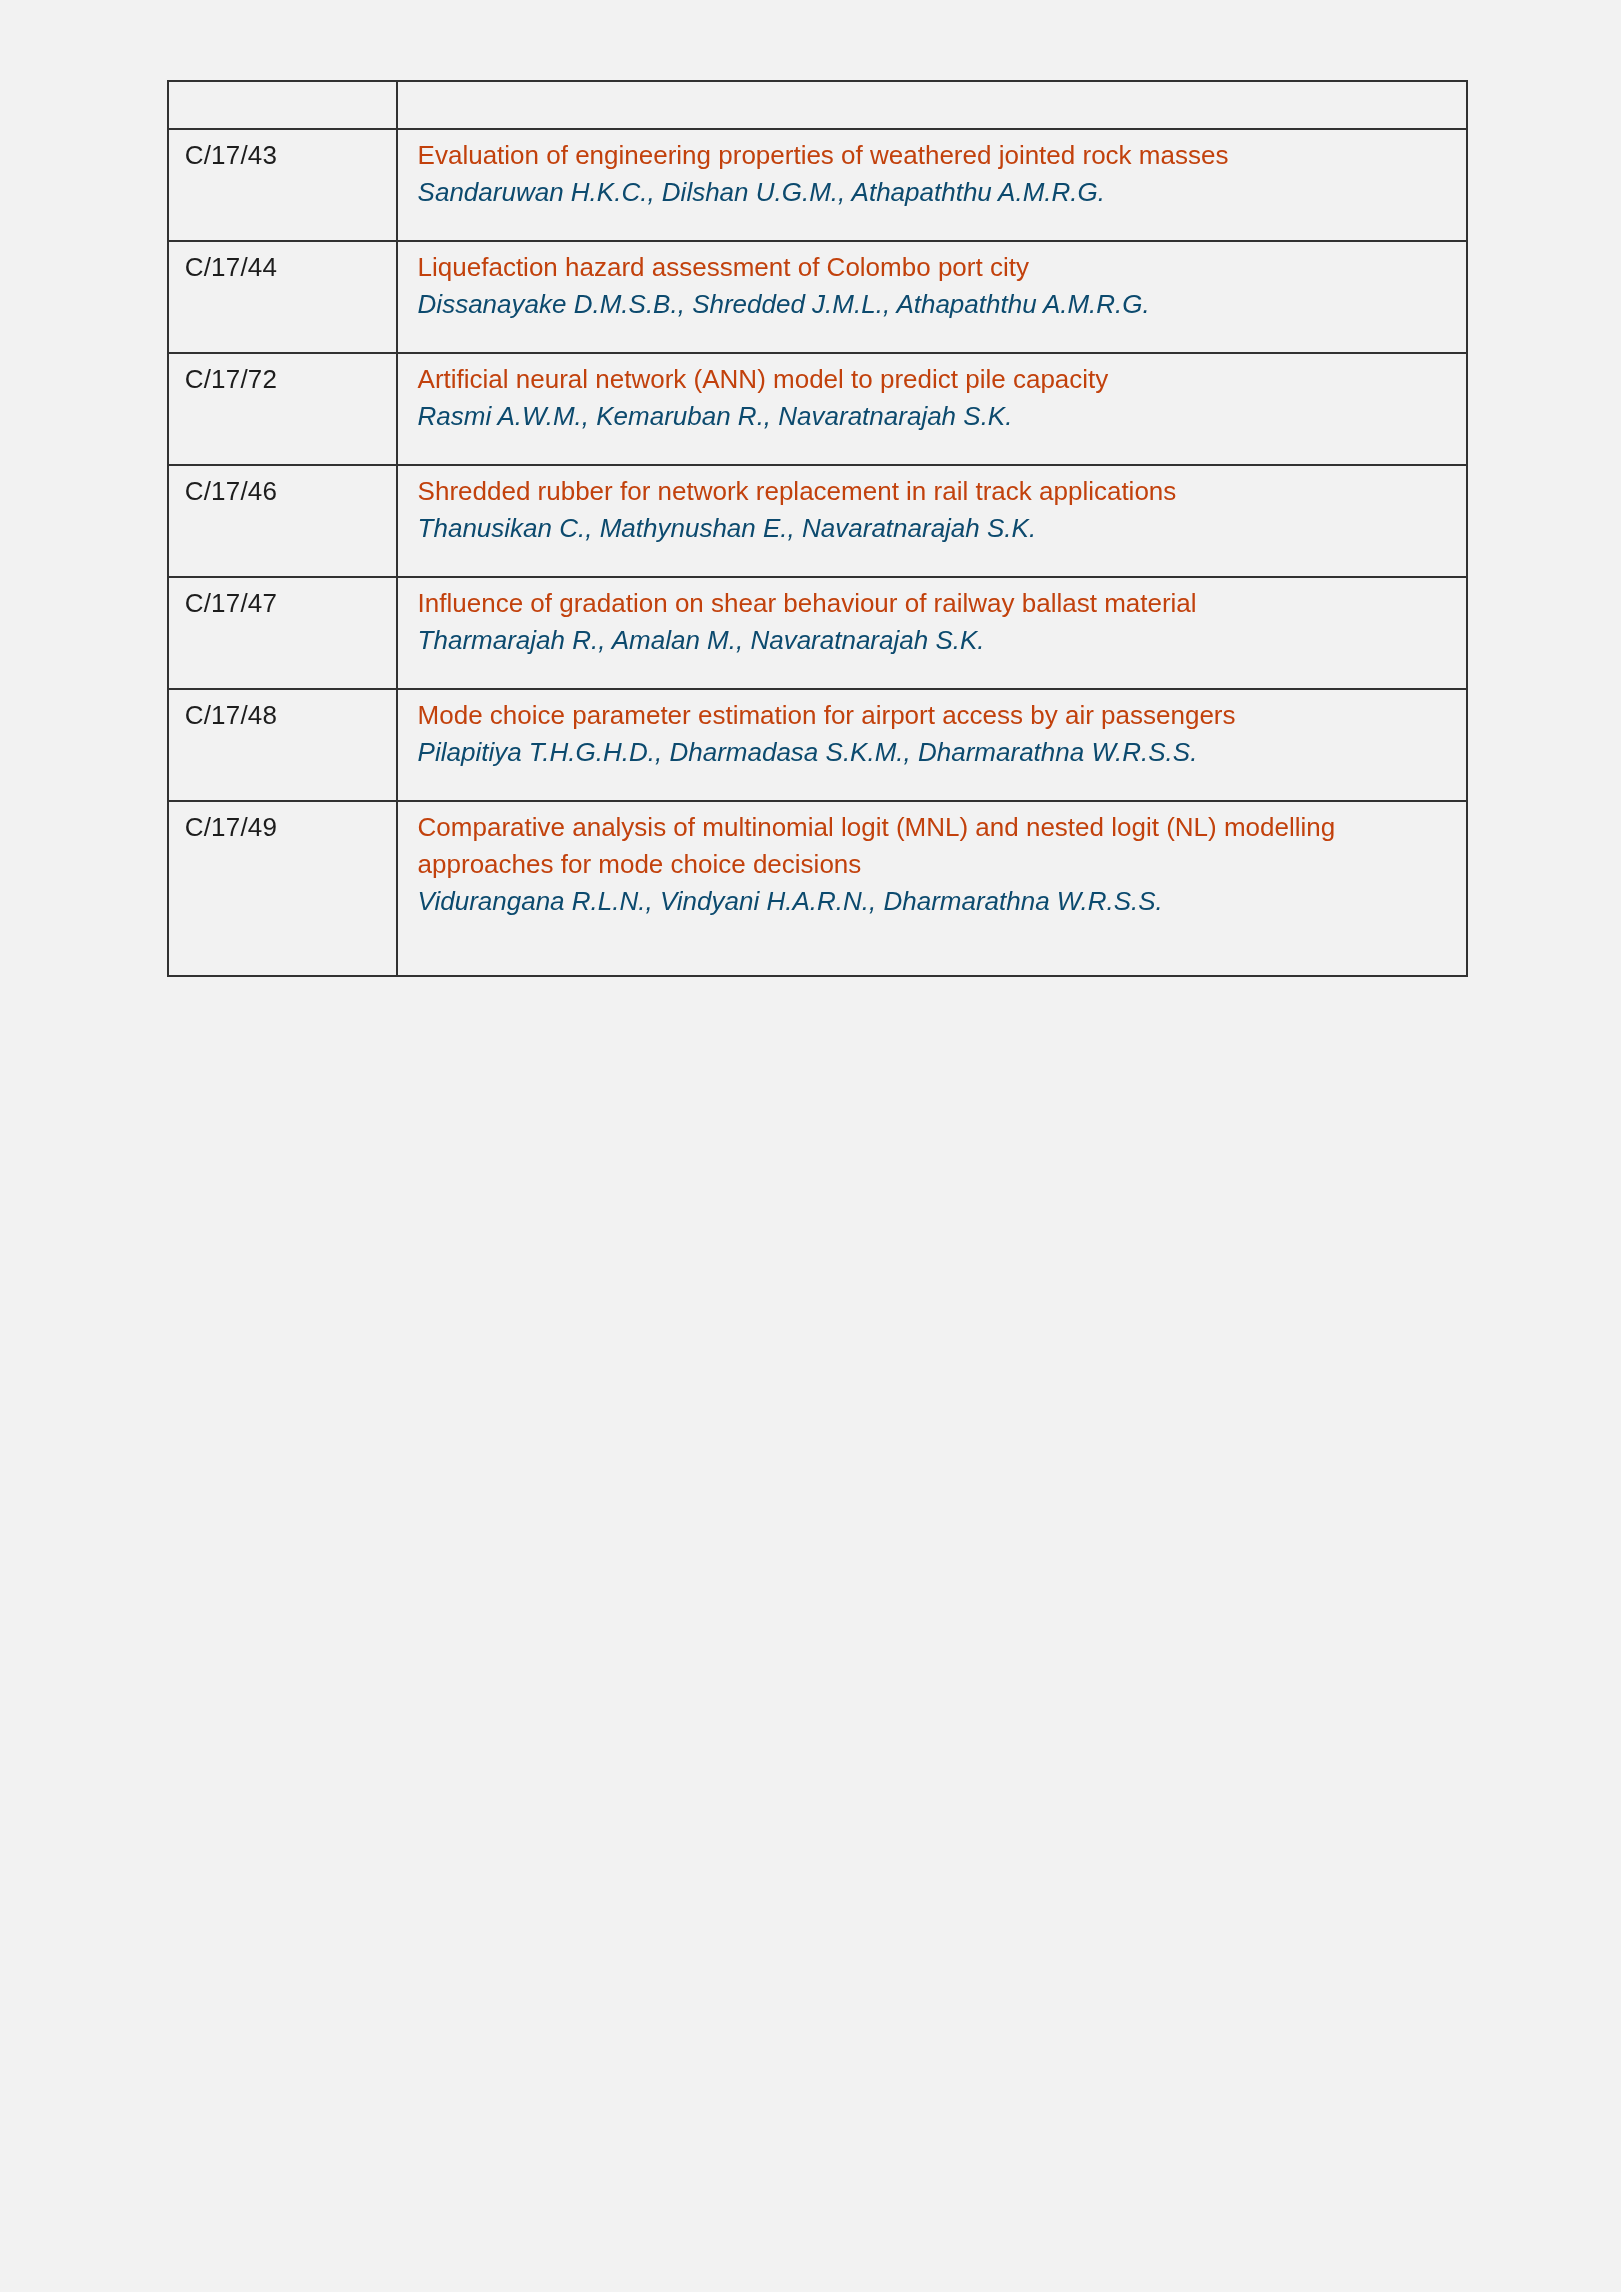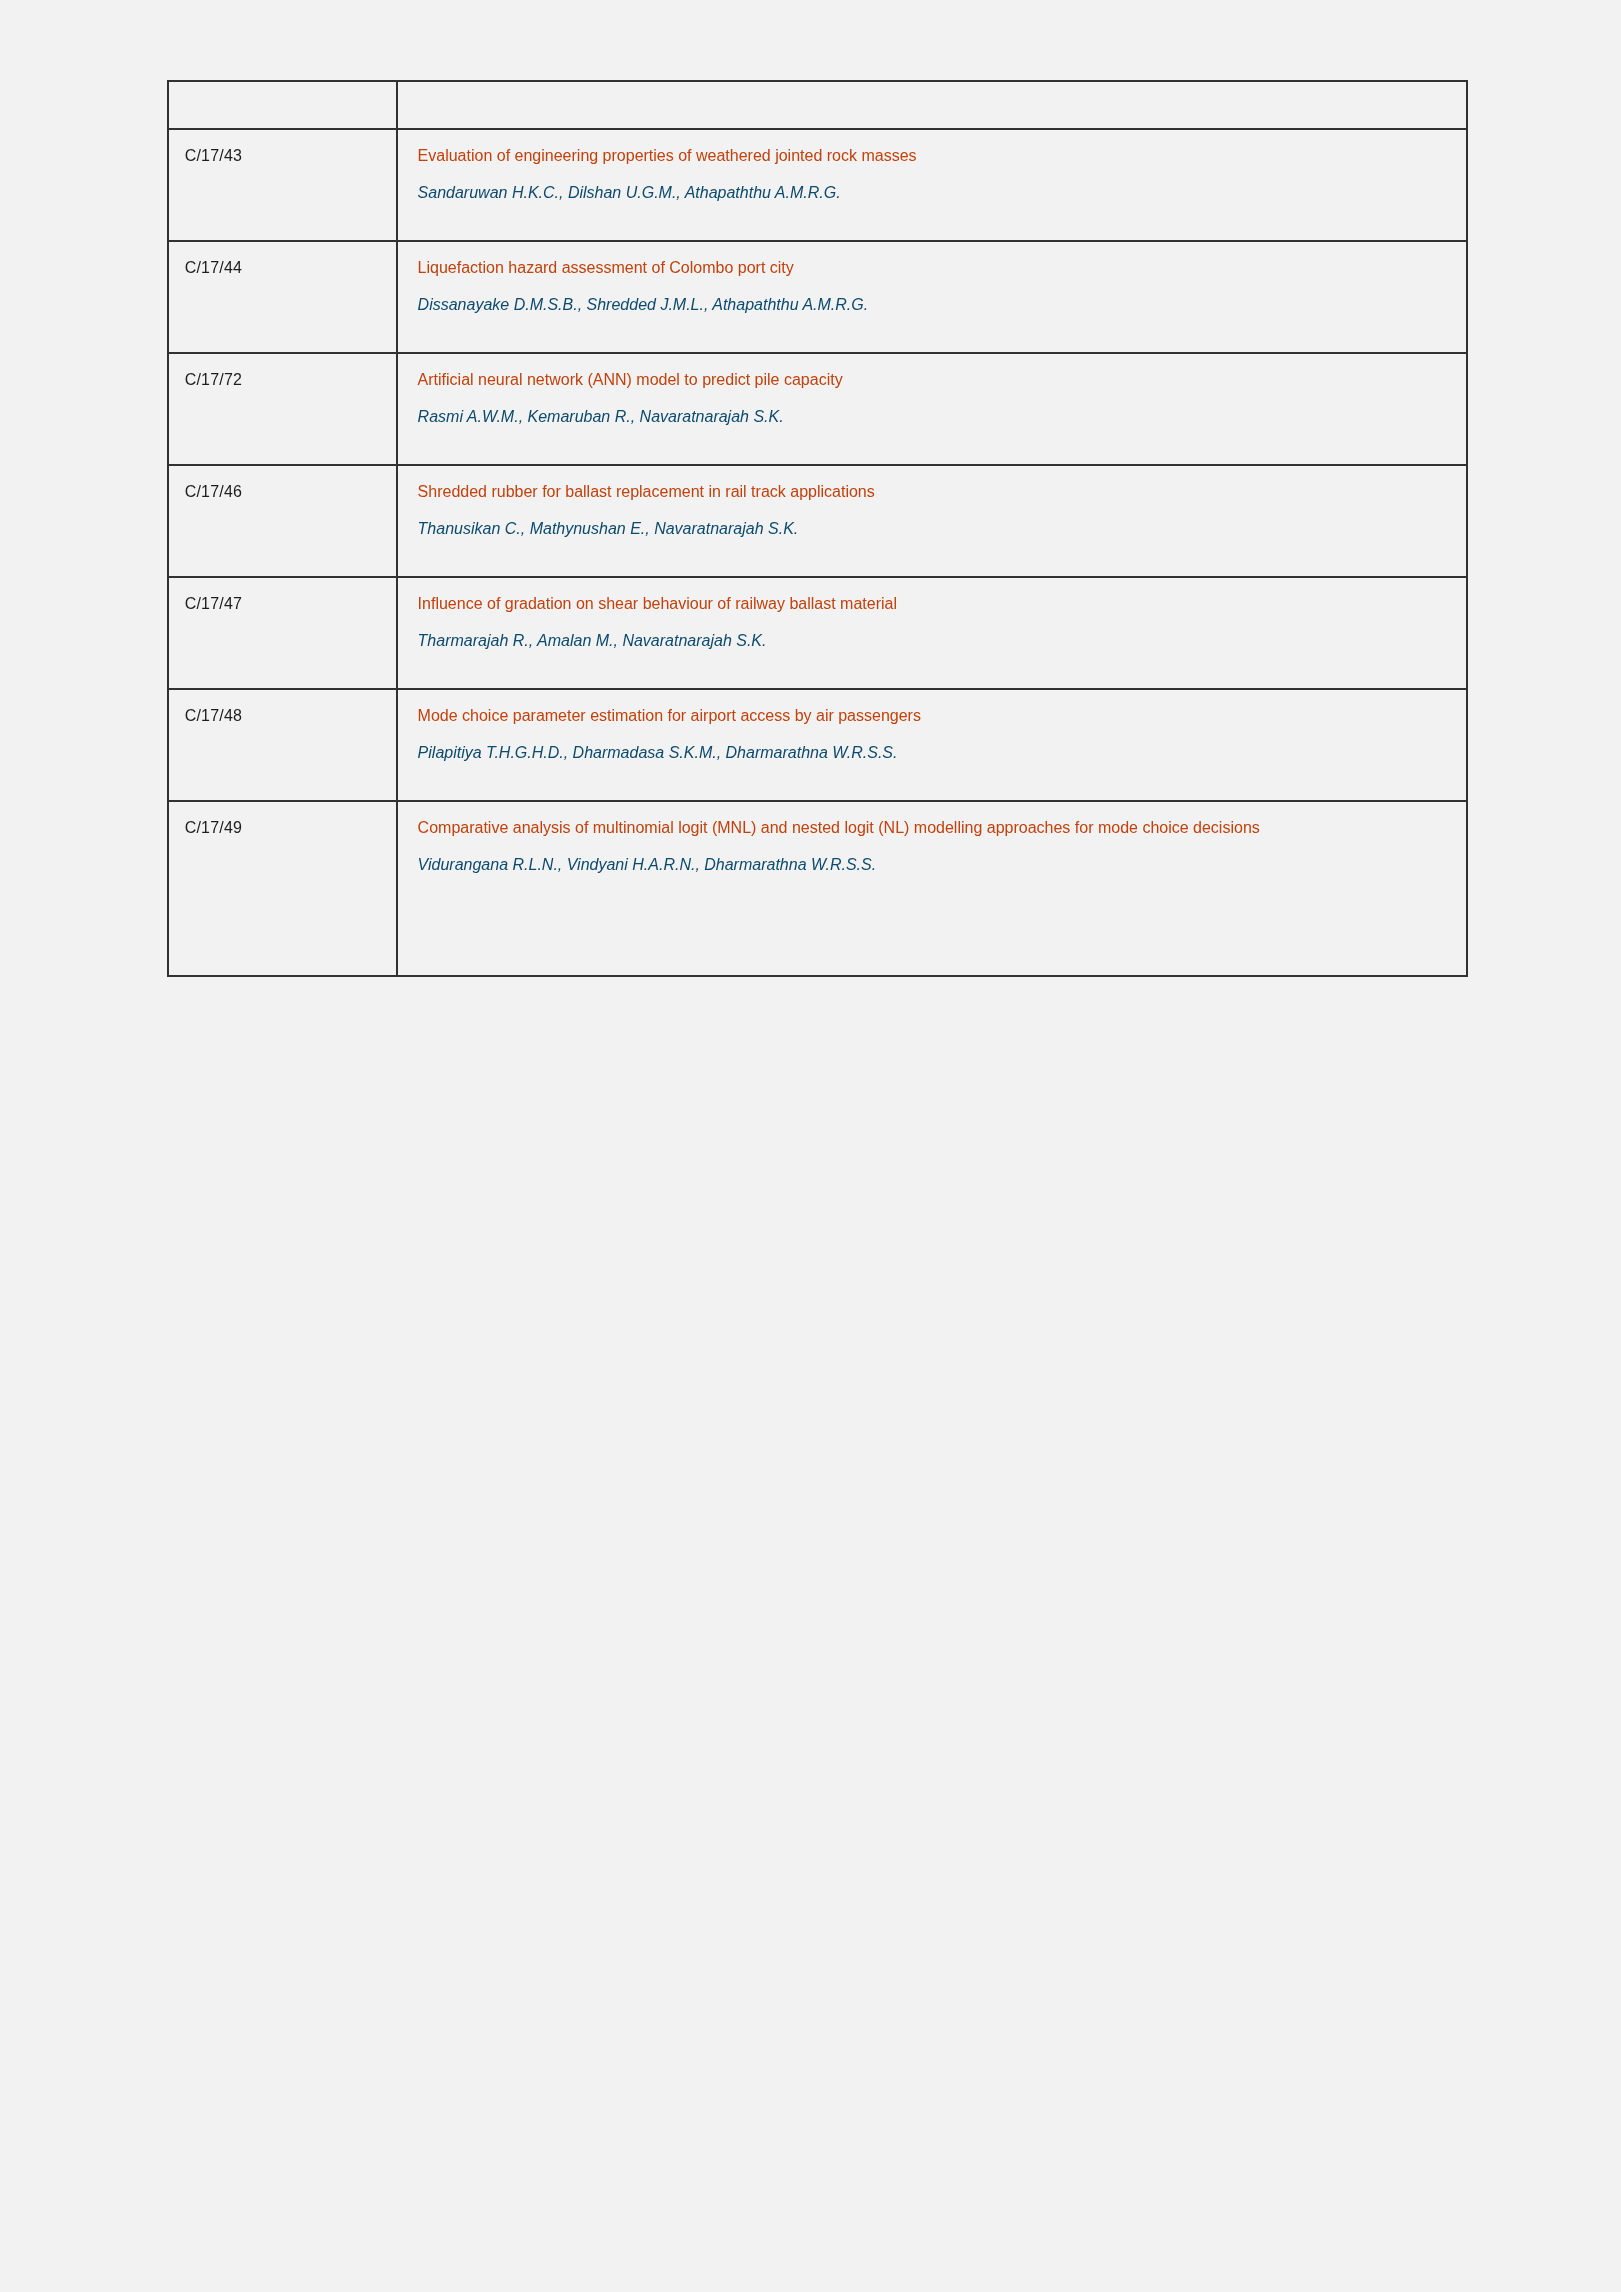--- a/index.html
+++ b/index.html
@@ -19,21 +19,21 @@
     top: 80px;
     width: 1300px;
     border-collapse: collapse;
     table-layout: fixed;
     background: #f2f2f2;
   }
   table.papers-table td {
     border: 2px solid #323232;
     vertical-align: top;
     color: #1d1d1d;
-    font-size: 16px;
+    font-size: 26px;
     line-height: 37px;
   }
   col.code-col  { width: 229px; }
   col.desc-col  { width: 1070px; }
   tr.header-row td { height: 48px; }
   tr.paper-row td  { height: 112px; }
   tr.paper-row.tall td { height: 175px; }
   td.code-cell {
     padding: 6.9px 9.8px 0 15.7px;
     letter-spacing: 0.2px;
@@ -85,21 +85,21 @@
       <td class="code-cell">C/17/72</td>
       <td class="desc-cell">
         <div class="paper-title">Artificial neural network (ANN) model to predict pile capacity</div>
         <div class="paper-authors">Rasmi A.W.M., Kemaruban R., Navaratnarajah S.K.</div>
       </td>
     </tr>
 
     <tr class="paper-row">
       <td class="code-cell">C/17/46</td>
       <td class="desc-cell">
-        <div class="paper-title">Shredded rubber for ballast replacement in rail track applications</div>
+        <div class="paper-title">Shredded rubber for network replacement in rail track applications</div>
         <div class="paper-authors">Thanusikan C., Mathynushan E., Navaratnarajah S.K.</div>
       </td>
     </tr>
 
     <tr class="paper-row">
       <td class="code-cell">C/17/47</td>
       <td class="desc-cell">
         <div class="paper-title">Influence of gradation on shear behaviour of railway ballast material</div>
         <div class="paper-authors">Tharmarajah R., Amalan M., Navaratnarajah S.K.</div>
       </td>

